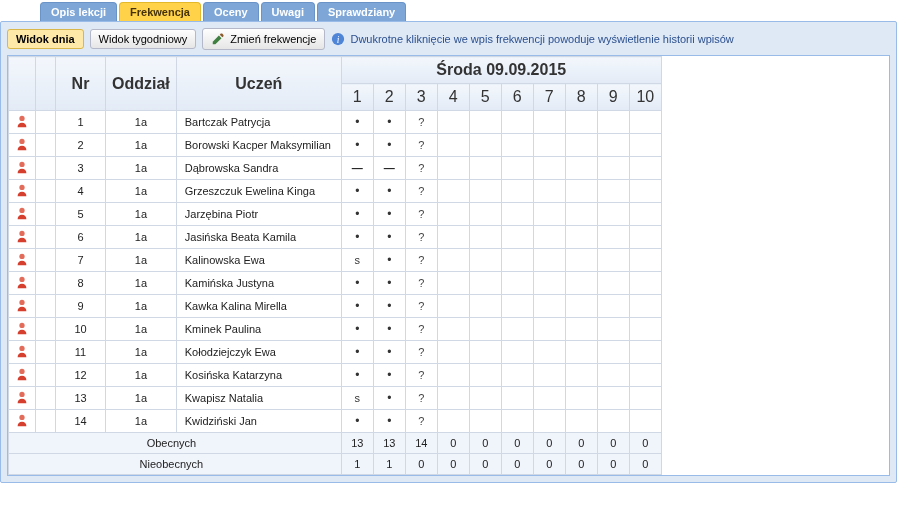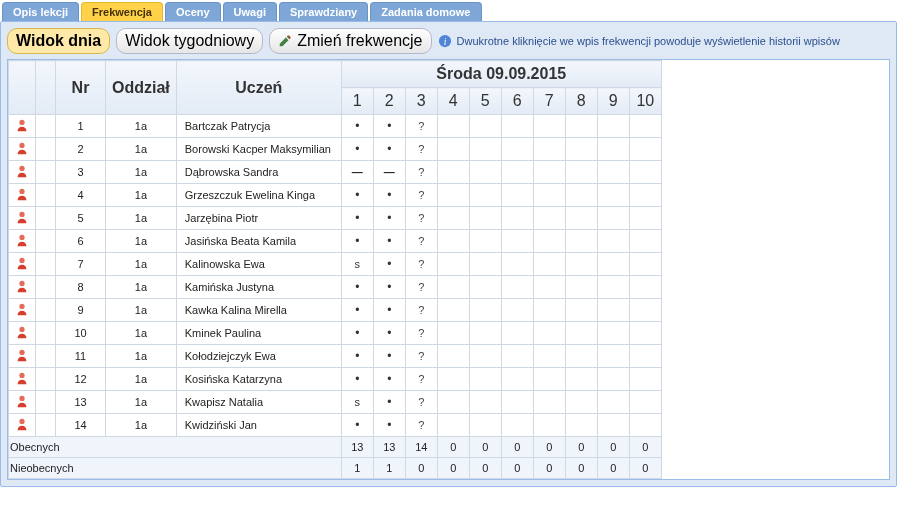--- a/index.html
+++ b/index.html
@@ -1,27 +1,27 @@
 <!DOCTYPE html>
 <html><head>
 <meta charset="utf-8">
 <style>
   * { box-sizing: border-box; }
   html, body { margin:0; padding:0; font-family: Tahoma, Verdana, Arial, sans-serif; font-size:11px; color:#222; }
   body { background:#fff; width:897px; }
 
   
-  .tabs { display:flex; padding:2px 0 0 2px; gap:2px; }
+  .tabs { display:flex; padding:2px 0 0 2px; gap:2px;margin-left:38px; }
   .tab { padding:3px 10px 3px 10px; border-radius:4px 4px 0 0; background:#7ea7d8; color:#fff; border:1px solid #6a94c8; border-bottom:none; cursor:pointer; font-weight:bold; font-size:11px; }
   .tab.active { background:#ffd24a; border-color:#e3b82a; color:#46320a; }
 
   
   .panel { border:1px solid #99bbe8; background:#dfe9f6; padding:3px; border-radius:2px; }
   .toolbar { display:flex; align-items:center; gap:6px; padding:3px 3px 5px 3px; }
-  .btn { background:linear-gradient(#fefefe,#e6e6e6); border:1px solid #b5b8c8; border-radius:10px; padding:3px 8px; cursor:pointer; display:inline-flex; align-items:center; gap:5px; font-size:16px; }
+  .btn { background:linear-gradient(#fefefe,#e6e6e6); border:1px solid #b5b8c8; border-radius:3px; padding:3px 8px; cursor:pointer; display:inline-flex; align-items:center; gap:5px; font-size:11px; }
   .btn.pressed { background:#ffe9a8; border-color:#d9b74a; font-weight:bold; }
   .toolbar-hint { display:inline-flex; align-items:center; gap:5px; color:#2b4f8e; }
   .icon { display:inline-block; }
 
   .grid-wrap { background:#fff; border:1px solid #99bbe8; margin:0 3px 3px 3px; }
   table.grid { border-collapse:collapse; width:auto; }
   table.grid th, table.grid td { border:1px solid #d0d7e5; }
   table.grid thead th { background:linear-gradient(#f3f7fc,#e3ebf6); font-weight:bold; padding:4px 6px; text-align:center; font-size:16px; color:#333; }
   table.grid thead .sup th { height:20px; }
   table.grid thead .sub th { height:20px; font-weight:normal; }
@@ -38,42 +38,41 @@
   .qmark { color:#444; }
   .dash::before { content:"—"; font-size:11px; color:#222; font-weight:bold; }
   .s::before { content:"s"; font-size:11px; color:#333; }
 
   
   .avatar { width:14px; height:14px; display:inline-block; }
   .avatar svg { width:14px; height:14px; display:block; }
 
   
   tr.totals td { background:#f0f4fb; font-weight:normal; text-align:center; height:21px; }
-  tr.totals td.label { text-align:left; padding-right:8px; }
+  tr.totals td.label { text-align:center; padding-right:8px; }
 
   
   th.h-icon, td.c-icon { width:22px; min-width:22px; text-align:center; }
   th.h-blank, td.c-blank { width:20px; min-width:20px; }
   th.h-nr, td.c-nr { width:50px; text-align:center; }
   th.h-odd, td.c-odd { width:55px; text-align:center; }
   th.h-stu { min-width:165px; }
 
   
   .ico-pencil svg, .ico-info svg { width:14px; height:14px; display:block; }
 </style>
 </head>
 <body>
 
 <div class="tabs">
   <div class="tab">Opis lekcji</div>
   <div class="tab active">Frekwencja</div>
   <div class="tab">Oceny</div>
   <div class="tab">Uwagi</div>
   <div class="tab">Sprawdziany</div>
-  <div class="tab">Zadania domowe</div>
 </div>
 
 <div class="panel">
   <div class="toolbar">
     <button class="btn pressed">Widok dnia</button>
     <button class="btn">Widok tygodniowy</button>
     <button class="btn">
       <span class="icon ico-pencil">
         <svg viewBox="0 0 16 16">
             <path fill="#3f7f3f" d="M2 11l7-7 3 3-7 7H2z"></path>

